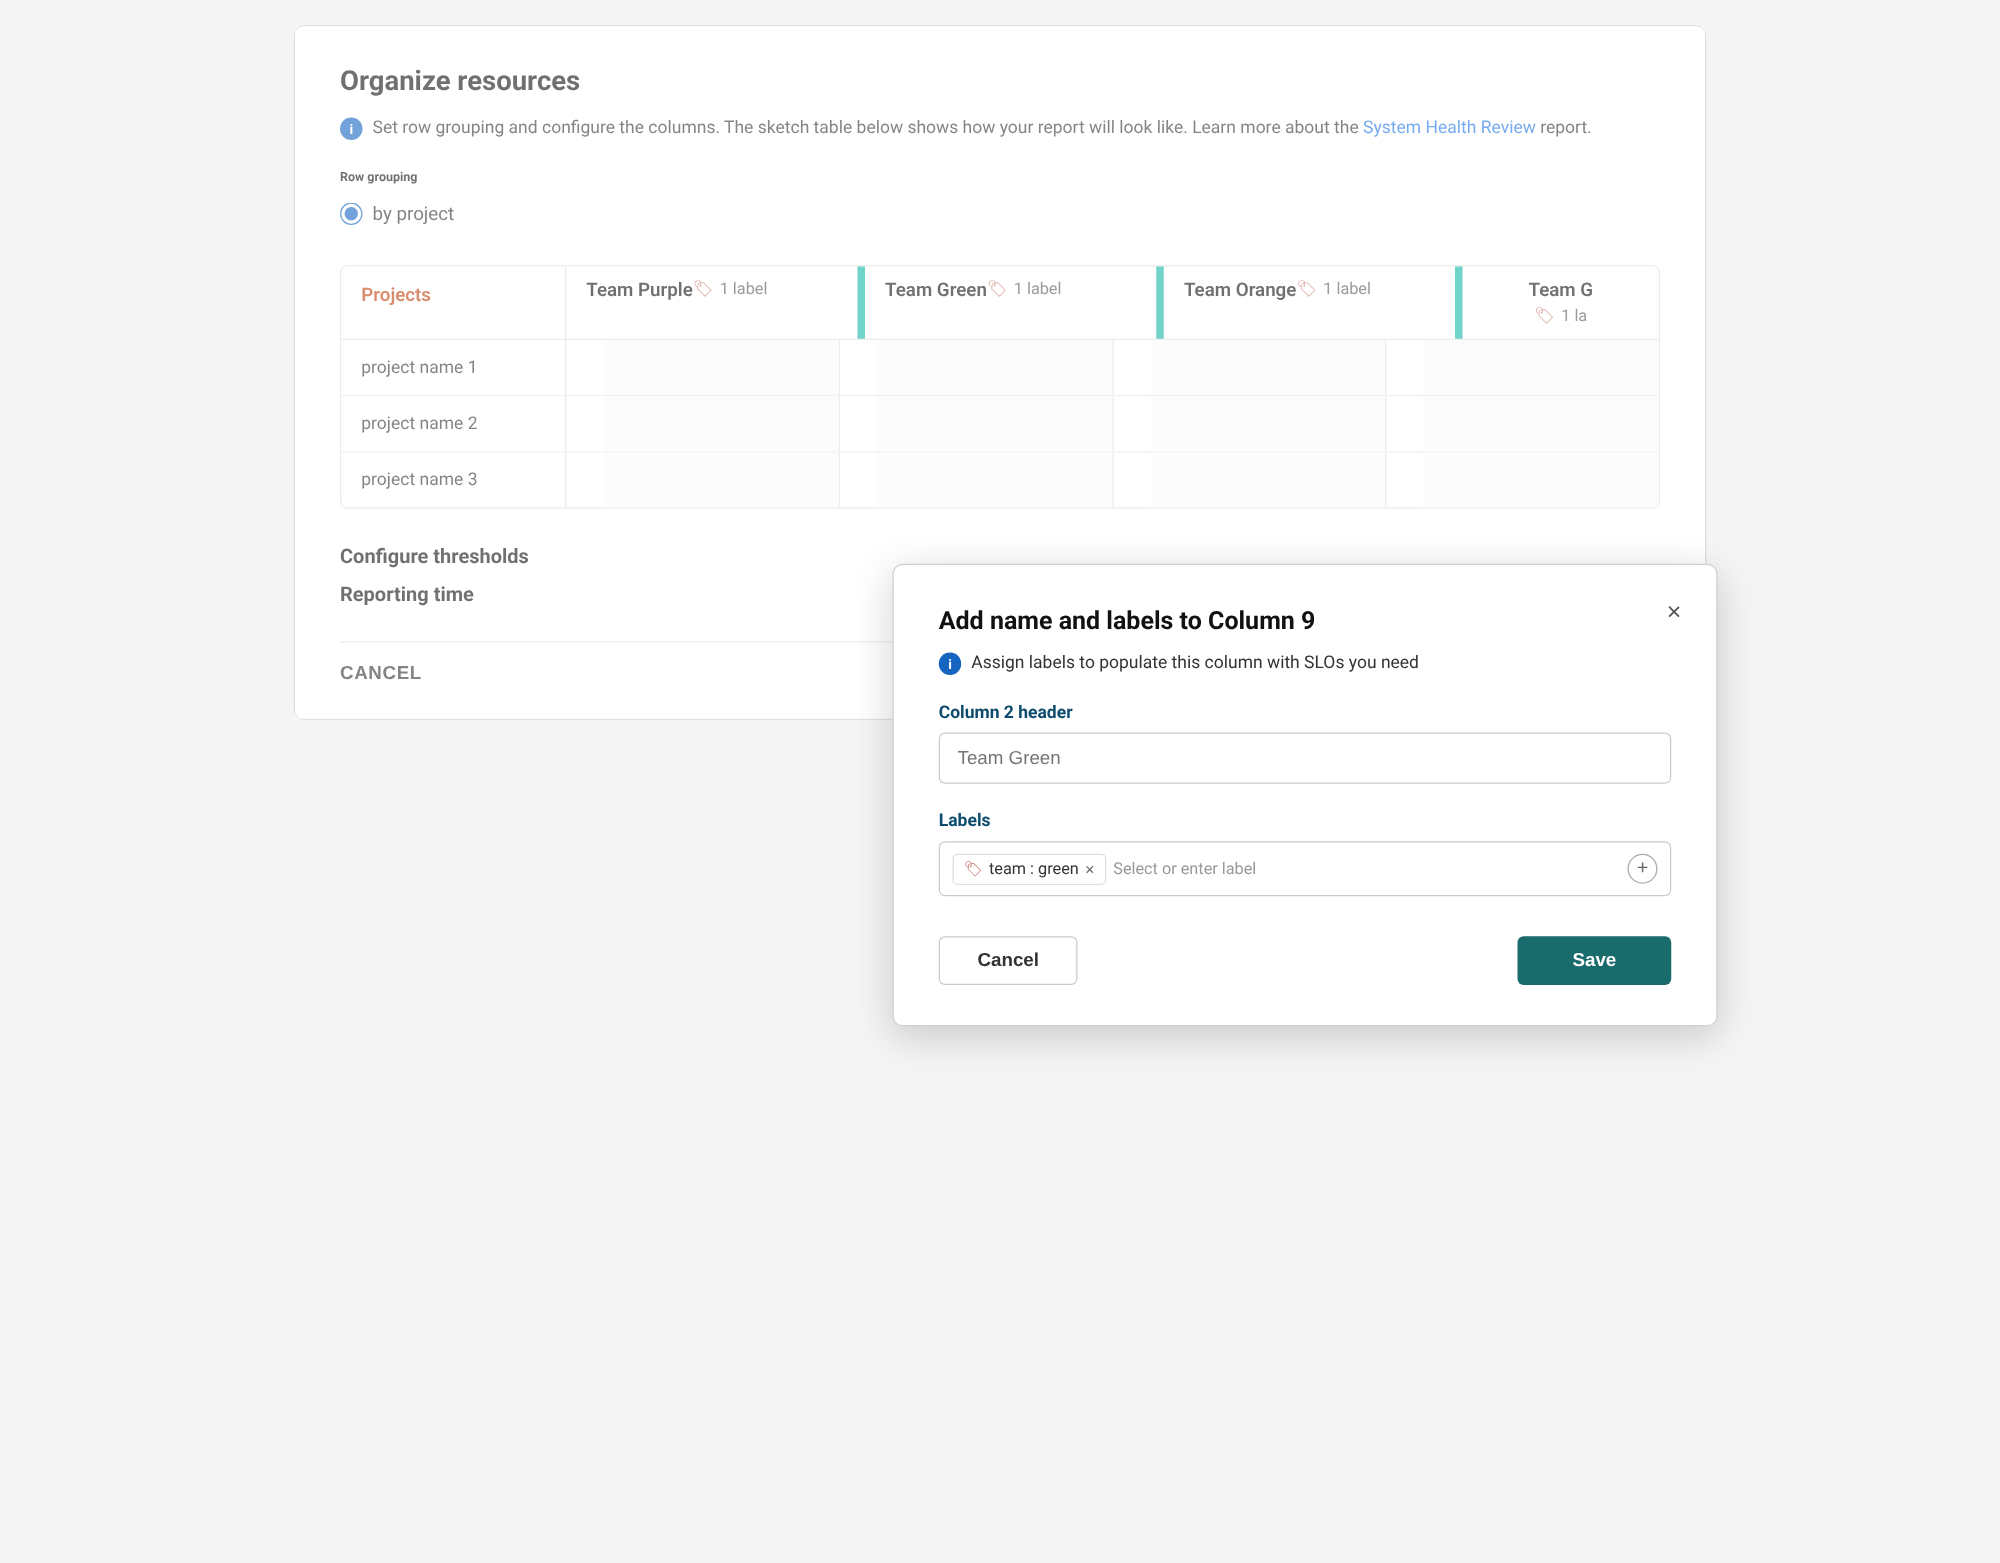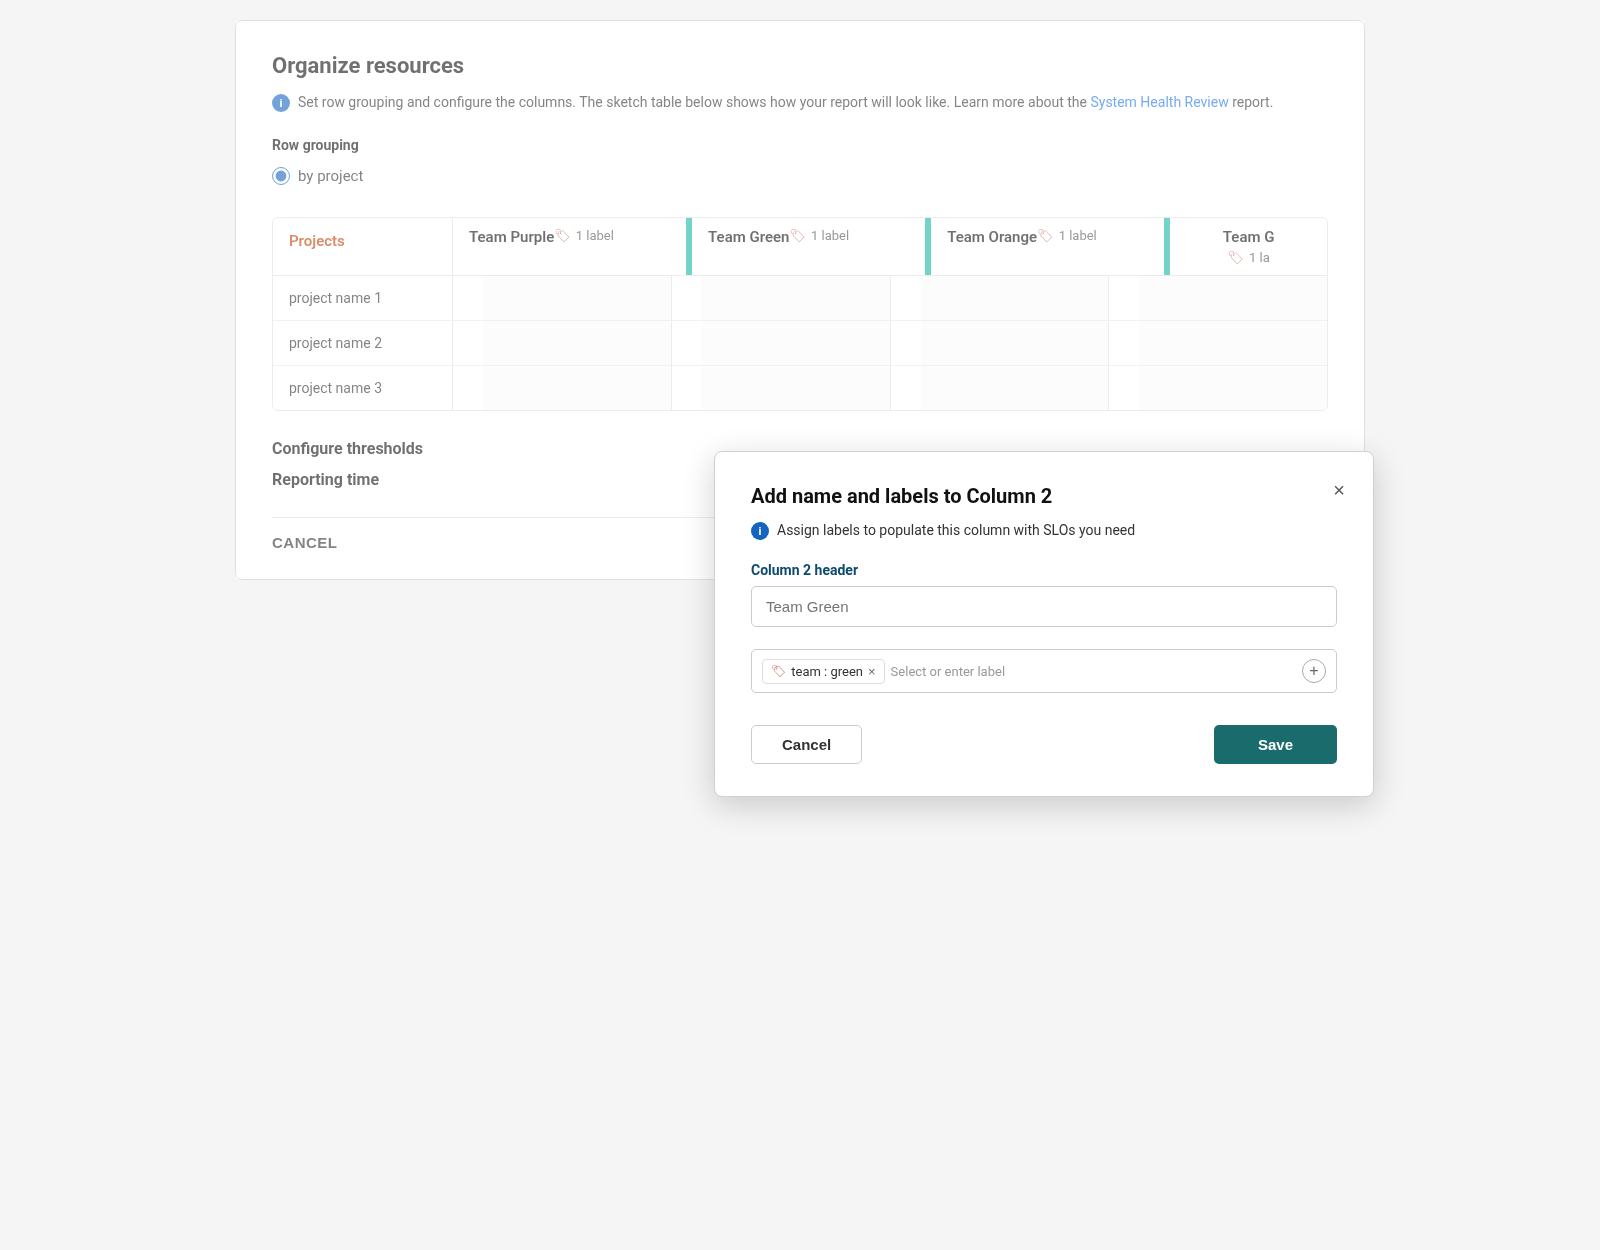--- a/index.html
+++ b/index.html
@@ -49,21 +49,21 @@
     .info-text {
       font-size: 14px;
       color: #333;
       line-height: 1.5;
     }
     .info-link {
       color: #1a73e8;
       text-decoration: none;
     }
     .section-label {
-      font-size: 14px;
+      font-size: 10px;
       font-weight: 700;
       color: #111;
       margin-bottom: 14px;
     }
     .radio-group {
       display: flex;
       flex-direction: column;
       gap: 10px;
       margin-bottom: 32px;
     }
@@ -443,35 +443,36 @@
   <div class="configure-thresholds">Configure thresholds</div>
 
   <div class="reporting-time">Reporting time</div>
 
   <div class="bottom-actions">
     <button class="cancel-btn-main">CANCEL</button>
   </div>
 
   <div class="modal-overlay">
     <div class="modal">
-      <div class="modal-title">Add name and labels to Column 2</div>
+      <div class="modal-title">Add name and labels to Column 9</div>
       <button class="modal-close">×</button>
 
       
       <div class="modal-info-row">
         <div class="info-icon">i</div>
         <span class="modal-info-text">Assign labels to populate this column with SLOs you need</span>
       </div>
 
       
       <div class="modal-field-label">Column 2 header</div>
       <input class="modal-input" type="text" placeholder="Team Green" style="">
 
       
       <div class="labels-section">
+        <div class="modal-field-label">Labels</div>
         <div class="labels-box">
           <div class="label-tag">
             <span class="label-tag-icon">🏷</span>
             <span>team : green</span>
             <button class="label-tag-remove">×</button>
           </div>
           <span class="label-input-placeholder">Select or enter label</span>
           <button class="add-label-btn">+</button>
         </div>
       </div>

